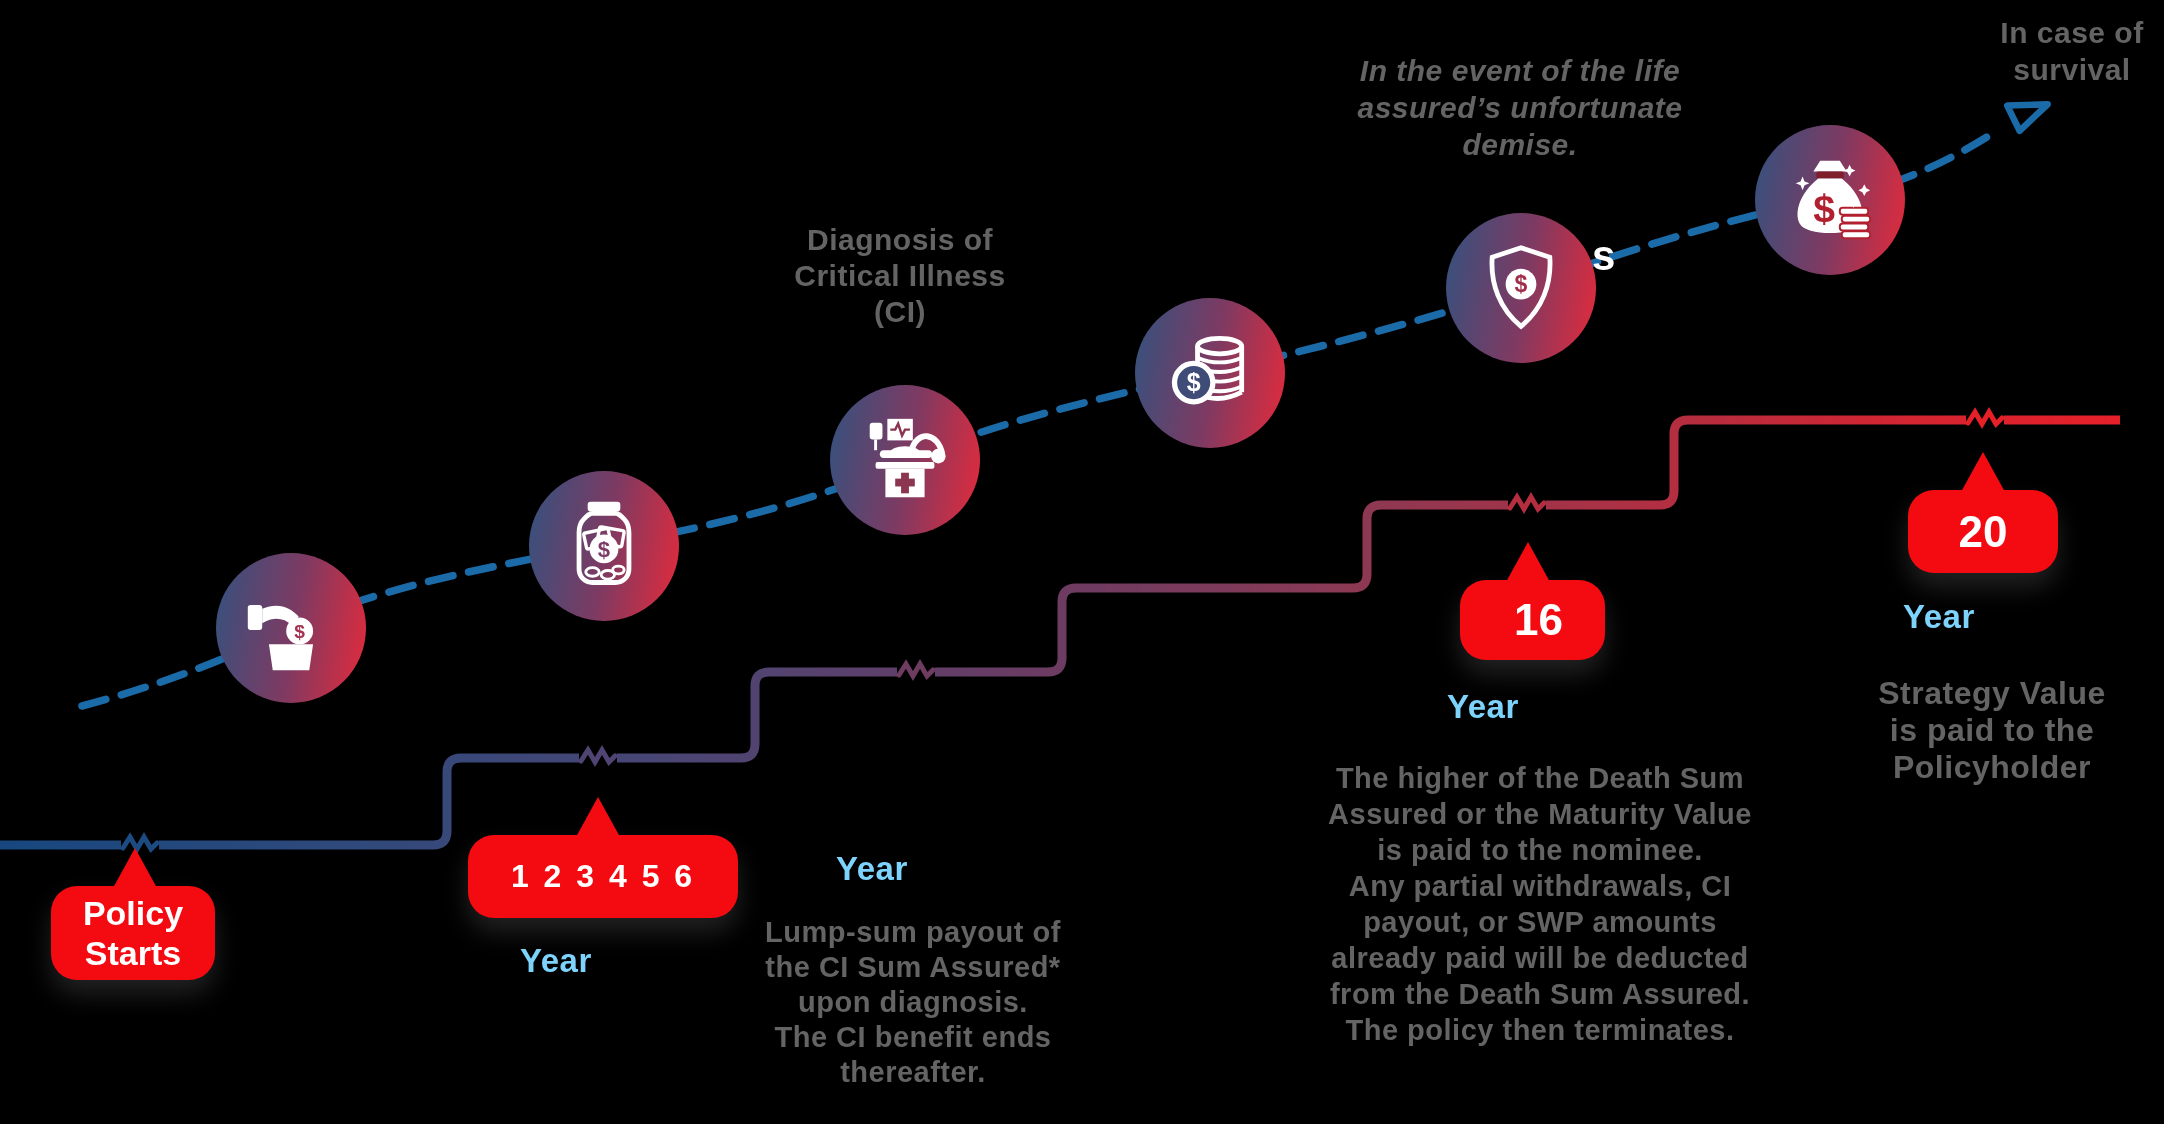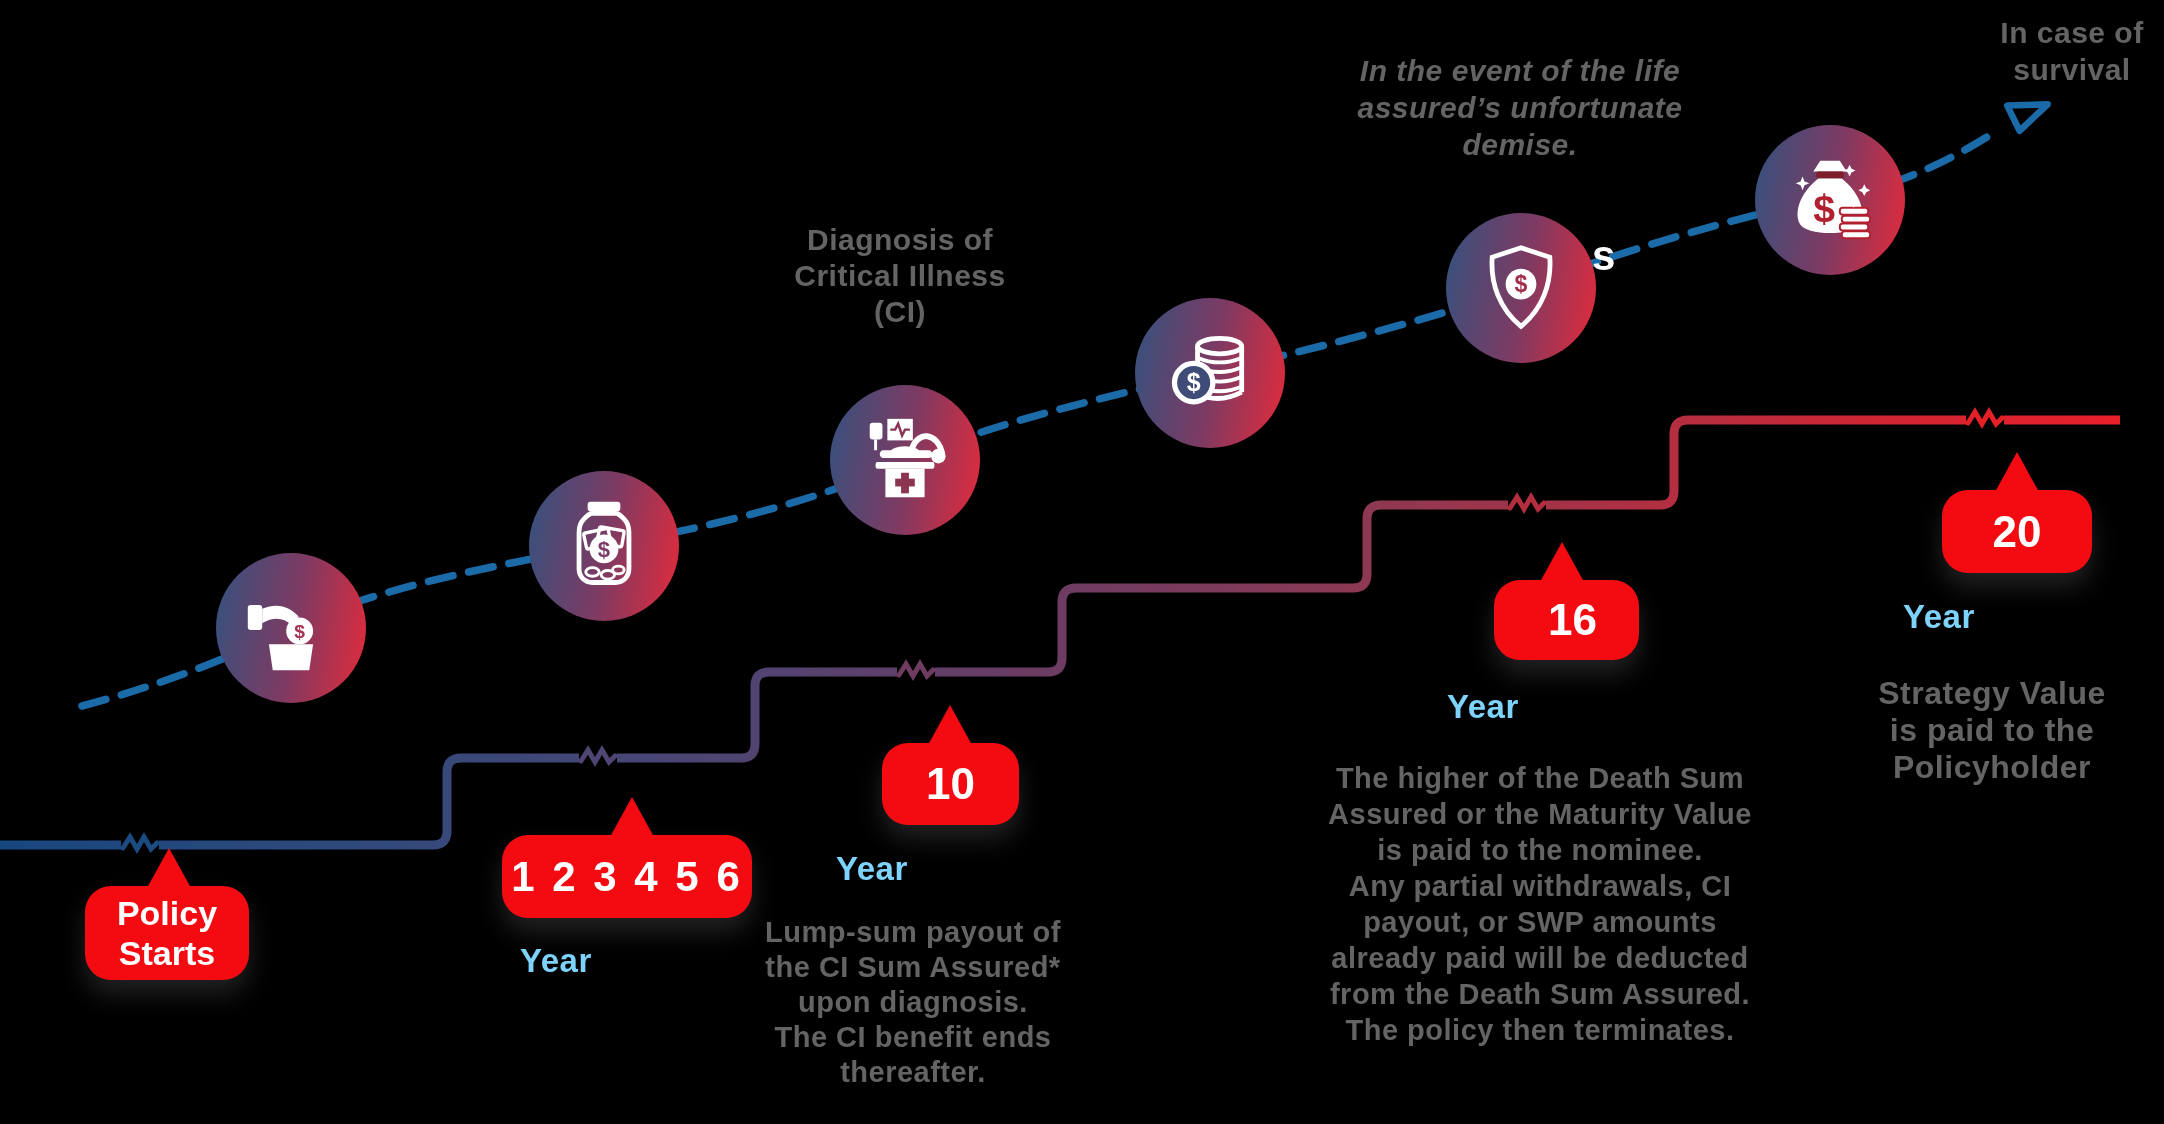--- a/index.html
+++ b/index.html
@@ -5,21 +5,21 @@
   html,body{margin:0;padding:0;background:#000;}
   .stage{position:relative;width:2164px;height:1124px;background:#000;overflow:hidden;
          font-family:"Liberation Sans",sans-serif;font-weight:bold;}
   .lines{position:absolute;left:0;top:0;}
   .note{position:absolute;color:#646464;text-align:center;white-space:pre-line;letter-spacing:.5px;}
   .circle{position:absolute;width:150px;height:150px;border-radius:50%;
           background:linear-gradient(100deg,#33527F 0%,#7E3A62 52%,#E62A3A 100%);
           display:flex;align-items:center;justify-content:center;}
   .callout{position:absolute;background:#F40B12;color:#fff;text-align:center;white-space:pre-line;
            display:flex;align-items:center;justify-content:center;border-radius:26px;
-           box-shadow:0 14px 26px rgba(190,190,190,.18);margin-left:34px;}
+           box-shadow:0 14px 26px rgba(190,190,190,.18);}
   .pointer{position:absolute;top:-38px;width:0;height:0;
            border-left:22px solid transparent;border-right:22px solid transparent;
            border-bottom:40px solid #F40B12;}
   .year{position:absolute;color:#7dd3fc;text-align:left;font-size:33px;letter-spacing:.5px;}
   .stray{position:absolute;color:#fff;font-size:42px;}
 </style>
 </head>
 <body>
 
 <div class="stage">
@@ -192,30 +192,26 @@
   <div class="note" style="left:1852px;top:675px;width:280px;font-size:32px;line-height:37px;text-align:center;">Strategy Value
 is paid to the
 Policyholder</div>
 
   <div class="callout" style="left:51px;top:886px;width:164px;height:94px;font-size:34px;line-height:40px;justify-content:center;">
     <span class="pointer" style="left:62px;"></span>
     <span>Policy
 Starts</span>
   </div>
 
-  <div class="callout" style="left:468px;top:835px;width:250px;height:83px;font-size:42px;letter-spacing:3px;">
+  <div class="callout" style="left:468px;top:835px;width:270px;height:83px;font-size:32px;letter-spacing:3px;">
     <span class="pointer" style="left:108px;"></span>
     <span>1 2 3 4 5 6</span>
   </div>
   <div class="year" style="left:520px;top:942px;width:160px;">Year</div>
 
-  <div class="callout" style="left:848px;top:743px;width:137px;height:82px;font-size:44px;">
-    <span class="pointer" style="left:46px;"></span>
-    <span>10</span>
-  </div>
   <div class="year" style="left:836px;top:850px;width:160px;">Year</div>
 
   <div class="callout" style="left:1460px;top:580px;width:133px;height:80px;font-size:44px;padding-left:12px;">
     <span class="pointer" style="left:46px;"></span>
     <span>16</span>
   </div>
   <div class="year" style="left:1447px;top:688px;width:160px;">Year</div>
 
   <div class="callout" style="left:1908px;top:490px;width:150px;height:83px;font-size:44px;">
     <span class="pointer" style="left:53px;"></span>

